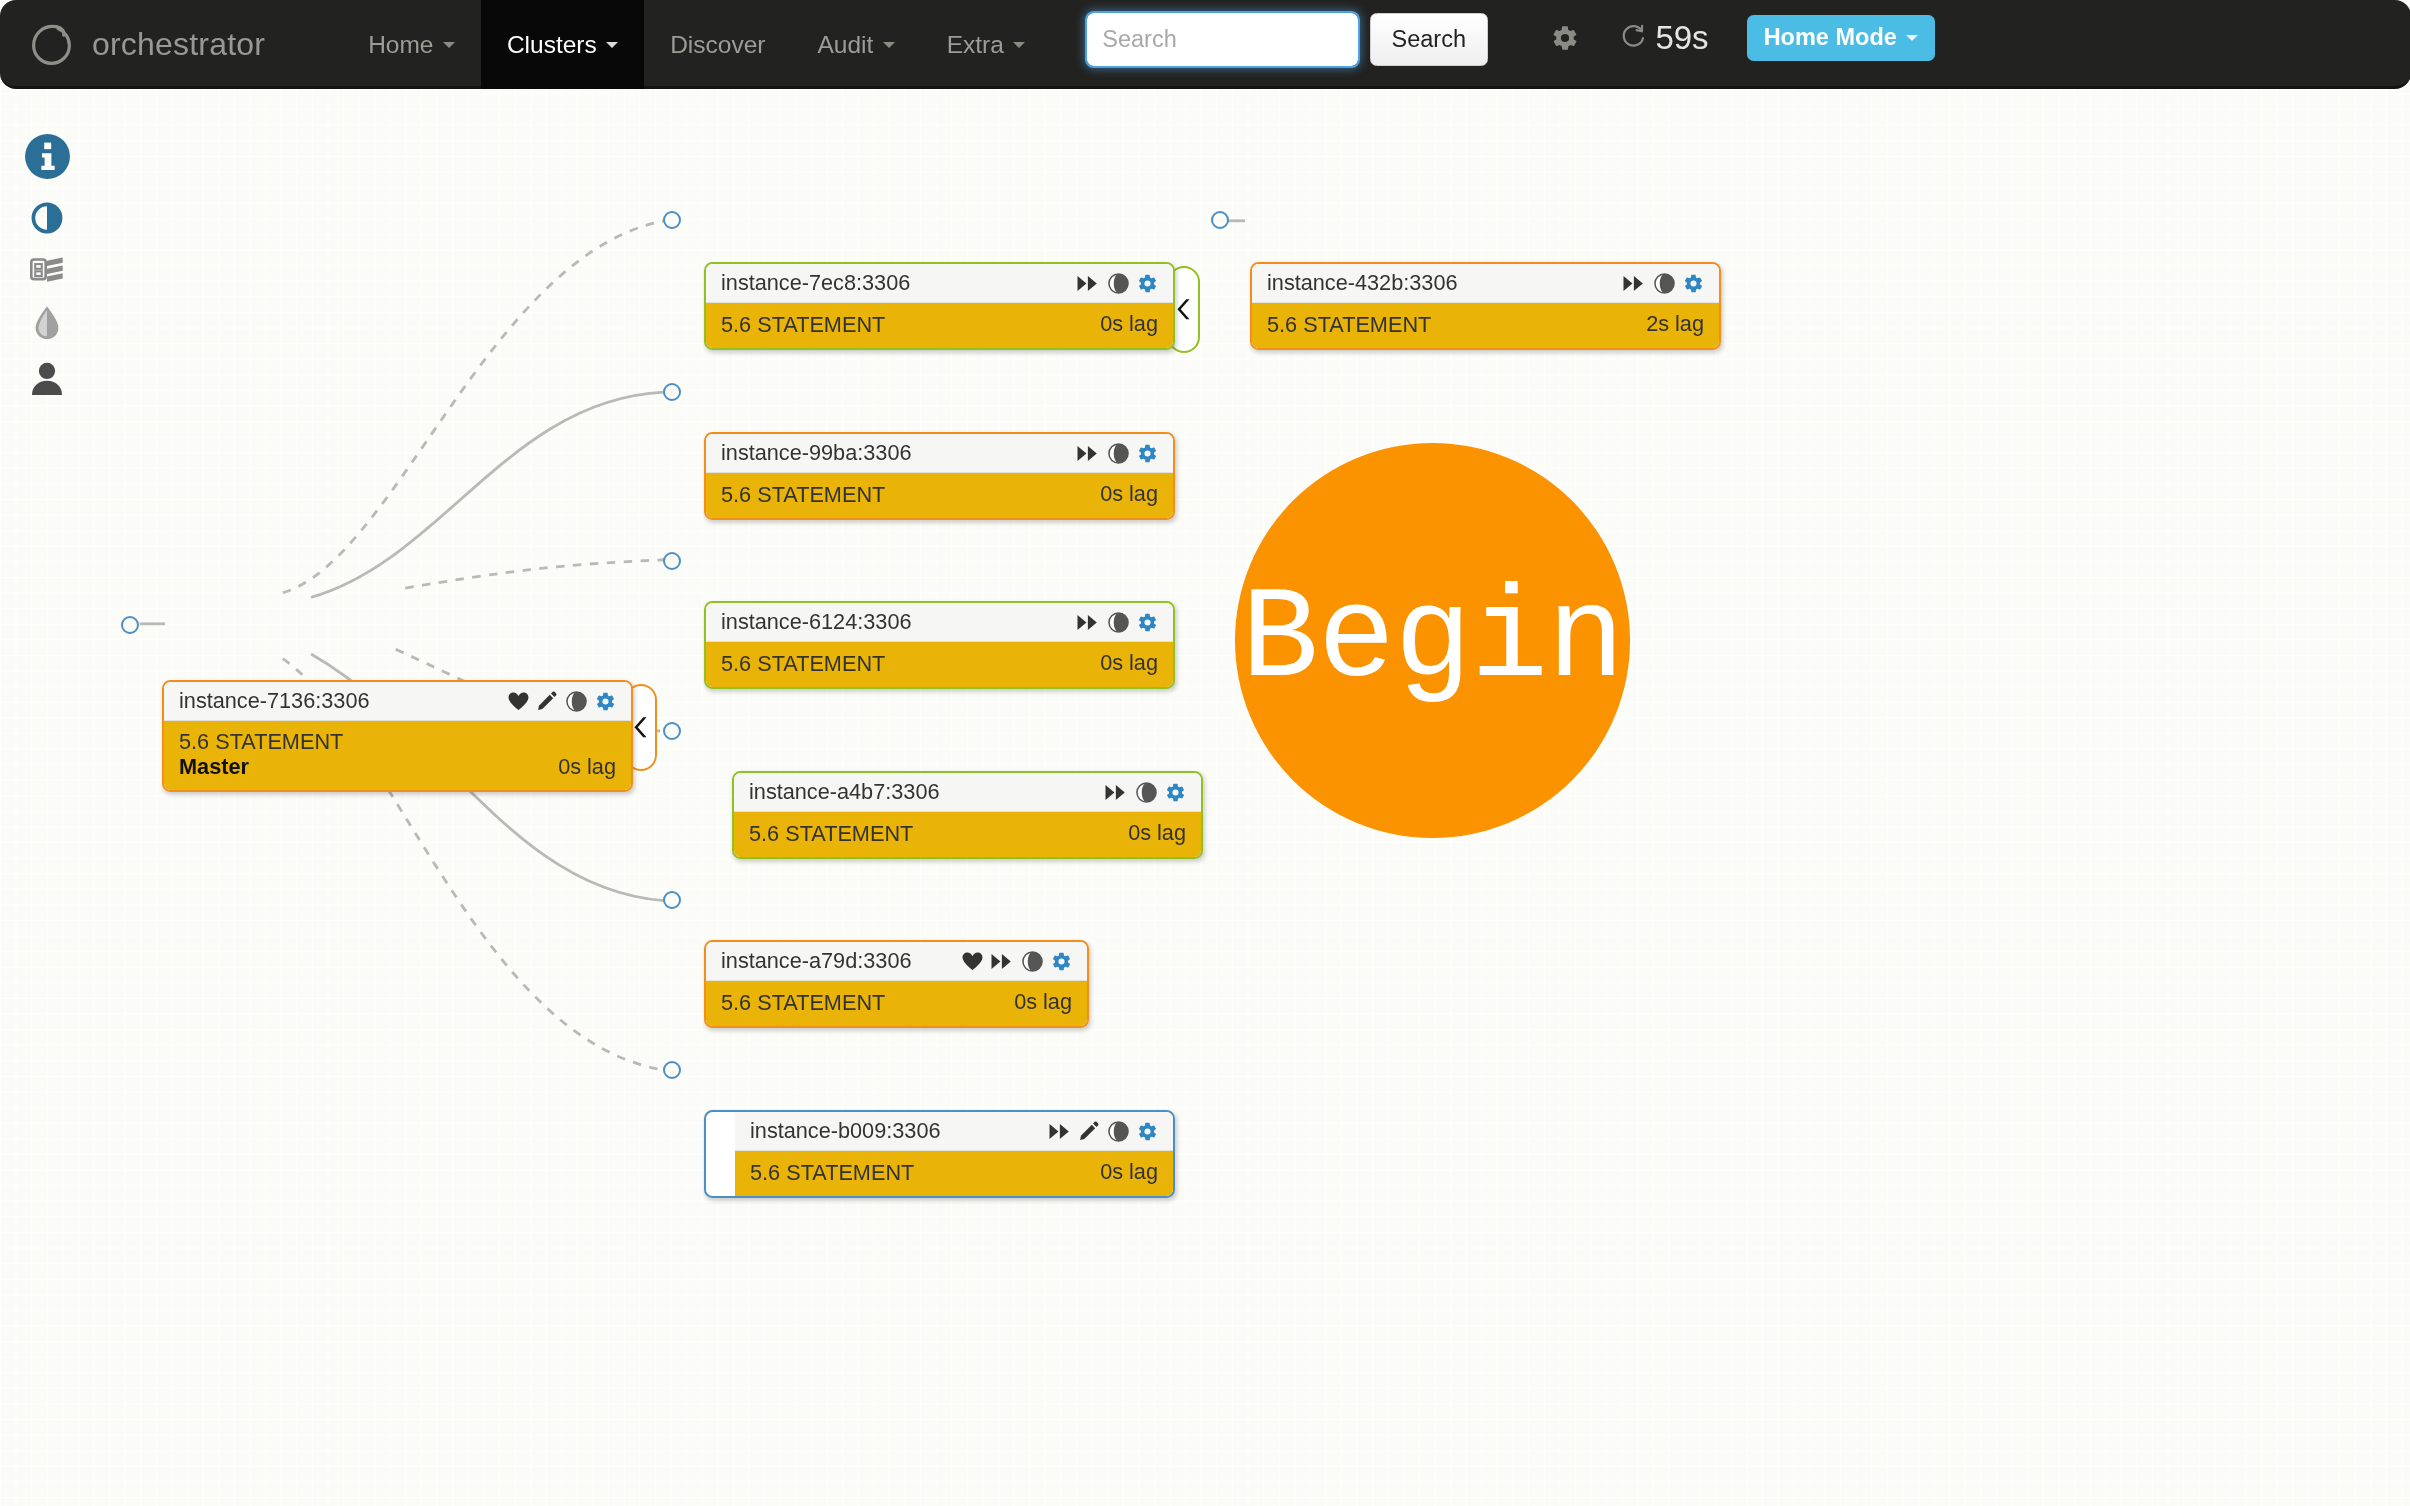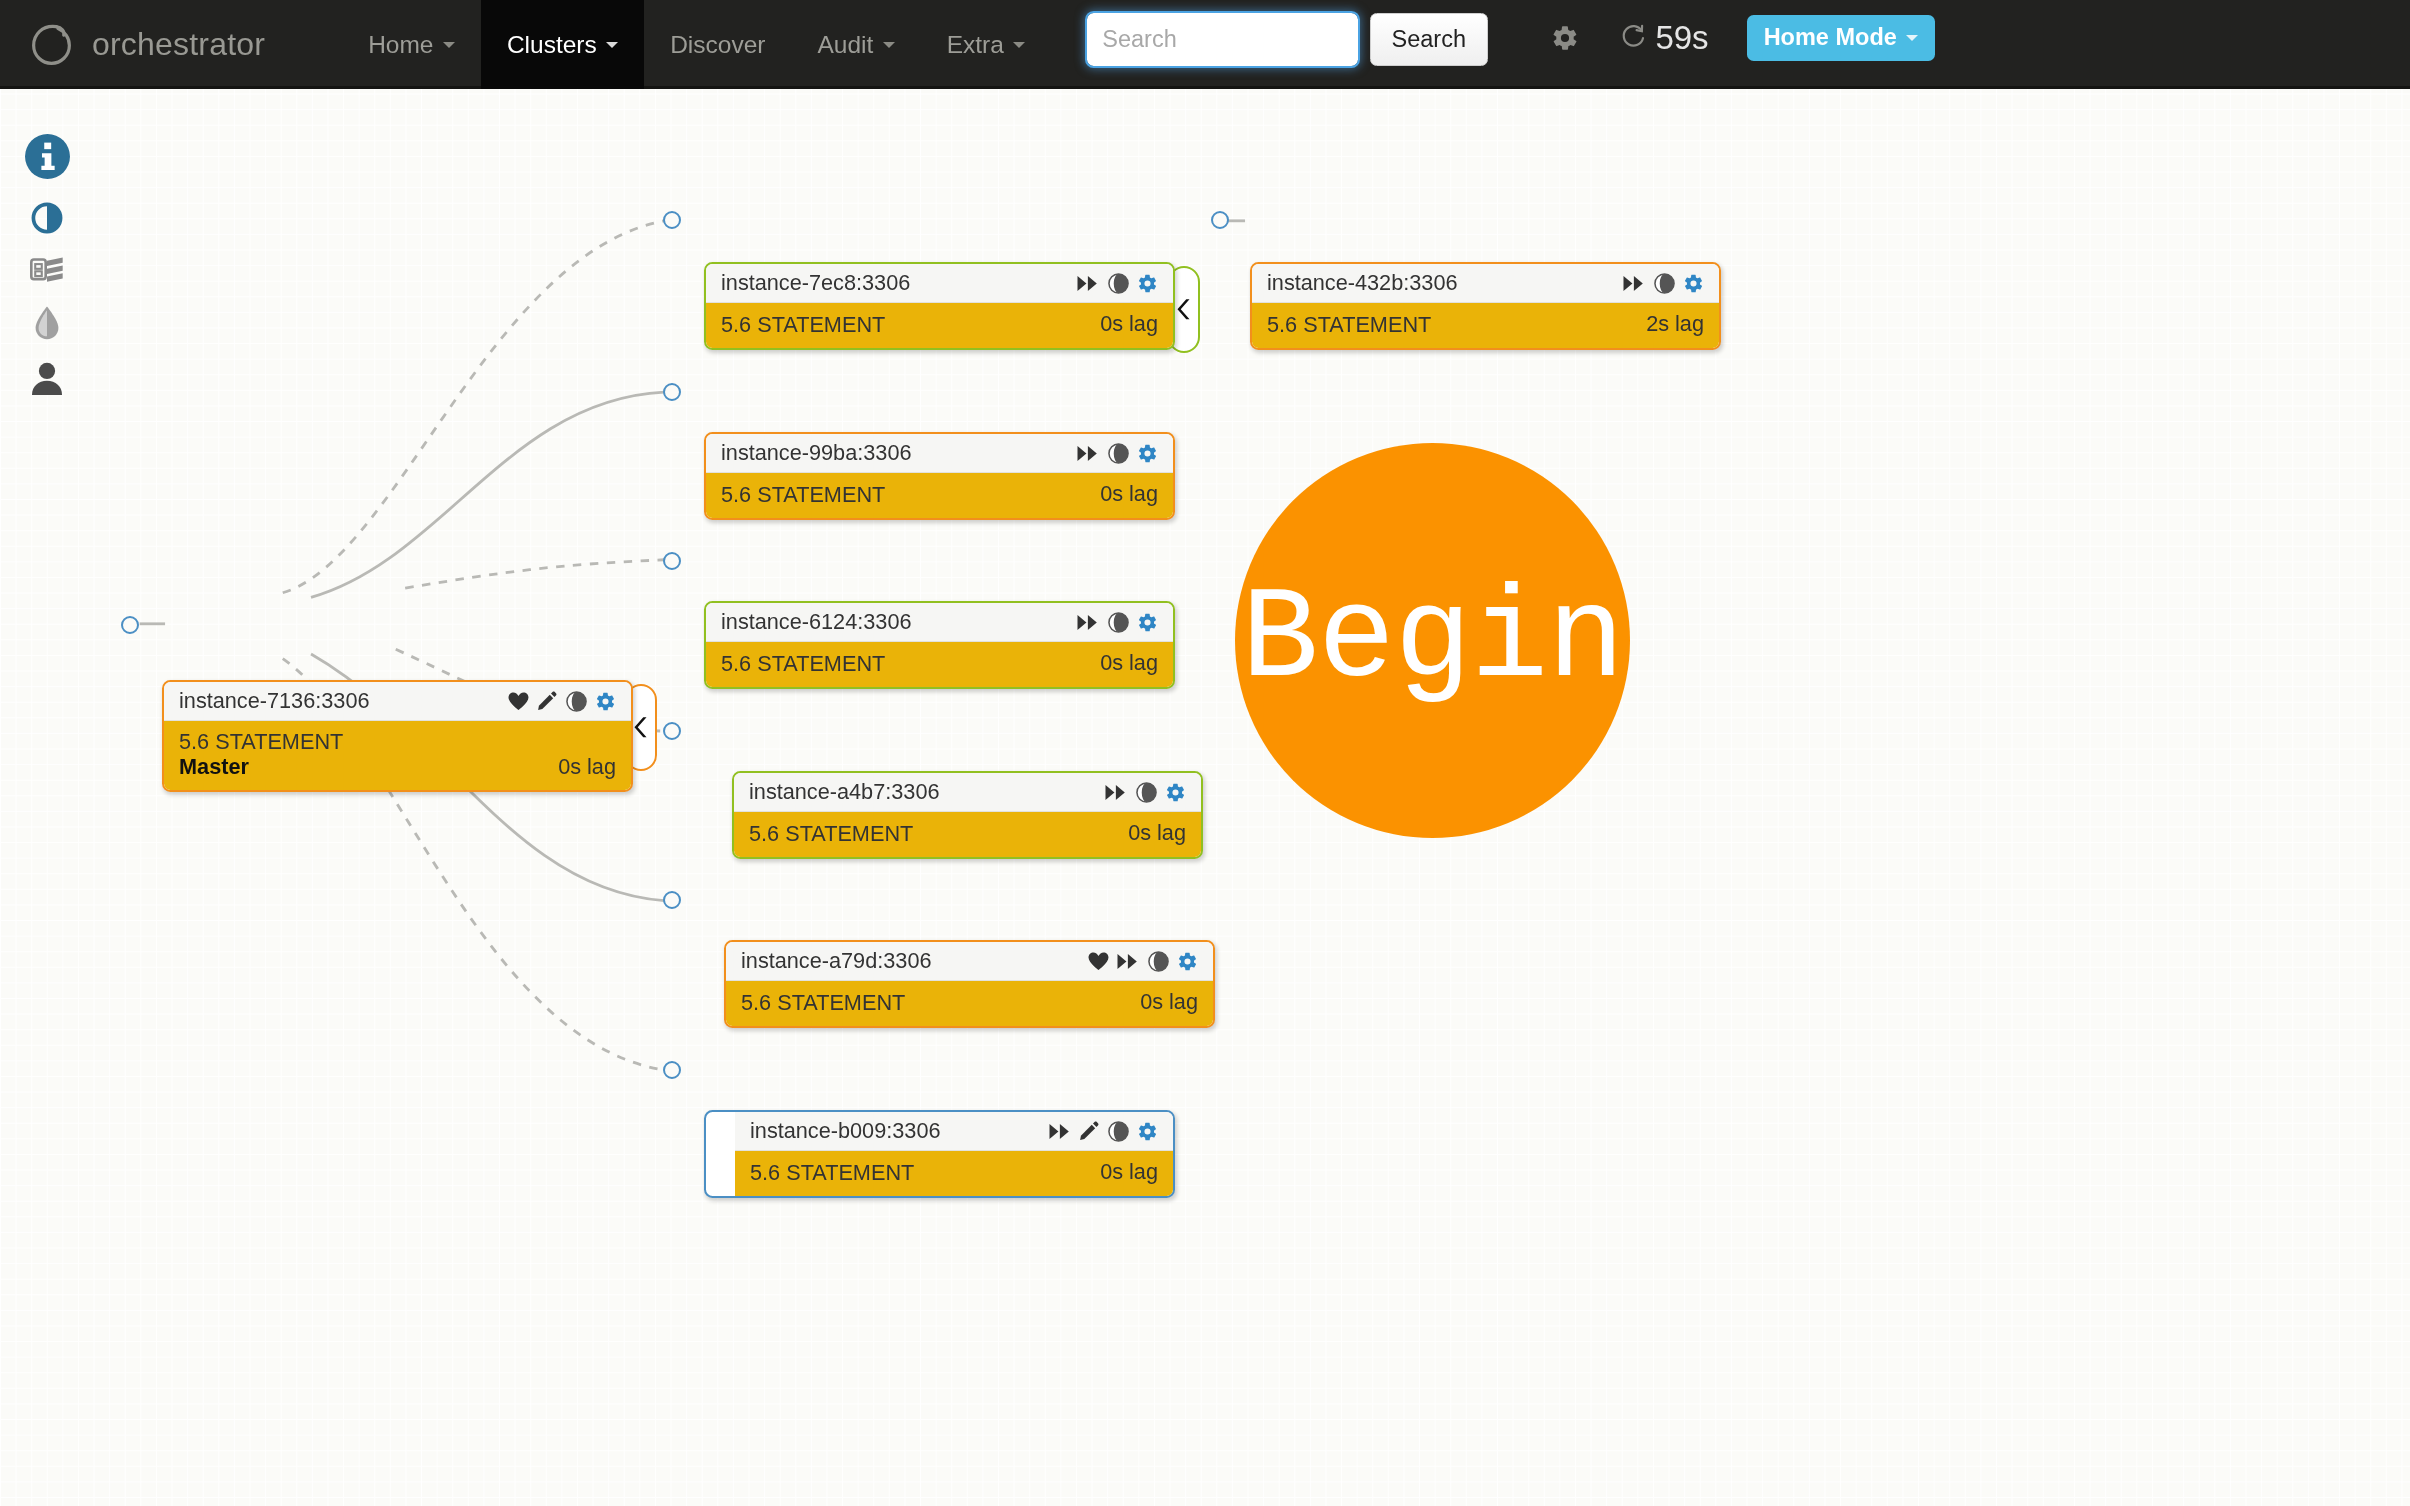--- a/index.html
+++ b/index.html
@@ -18,20 +18,21 @@
   }
 
   
   .navbar {
     position: absolute; top: 0; left: 0;
     width: 2411px; height: 89px;
     background: #222220;
     border-bottom: 3.8px solid #141412;
     display: flex; align-items: flex-start;
     z-index: 50;
+    border-radius: 16px;
   }
   .brand {
     display: flex; align-items: center;
     height: 89px;
     padding: 0 0 0 28px;
     gap: 17px;
   }
   .brand-logo { width: 47px; height: 47px; display:block; }
   .brand-text {
     color: #999993; font-size: 32px; letter-spacing: 0.2px;
@@ -521,21 +522,21 @@
       </span>
     </div>
     <div class="node-body">
       <span class="node-ver">5.6 STATEMENT</span>
       <span class="node-lag">0s lag</span>
     </div>
     <div class="notch"></div>
   </div>
   <div class="conn-dot" style="left:663px; top:633px;"></div>
 
-  <div class="node orange" style="left:704px; top:851px; width:491px;margin-left:20px;">
+  <div class="node orange" style="left:704px; top:851px; width:385px;">
     <div class="node-head">
       <span class="node-title">instance-a79d:3306</span>
       <span class="node-icons">
         <span>
           <svg width="21" height="19" viewBox="0 0 22 20" fill="#333">
               <path d="M11 19 C11 19 0.5 11.6 0.5 5.9 C0.5 2.6 3 0.6 5.6 0.6 C8 .6 10 2.4 11 4.1 C12 2.4 14 .6 16.4 .6 C19 .6 21.5 2.6 21.5 5.9 C21.5 11.6 11 19 11 19 Z"></path>
             </svg>
         </span>
         <span>
           <svg width="21.7" height="17" viewBox="0 0 23 18" fill="#333">

